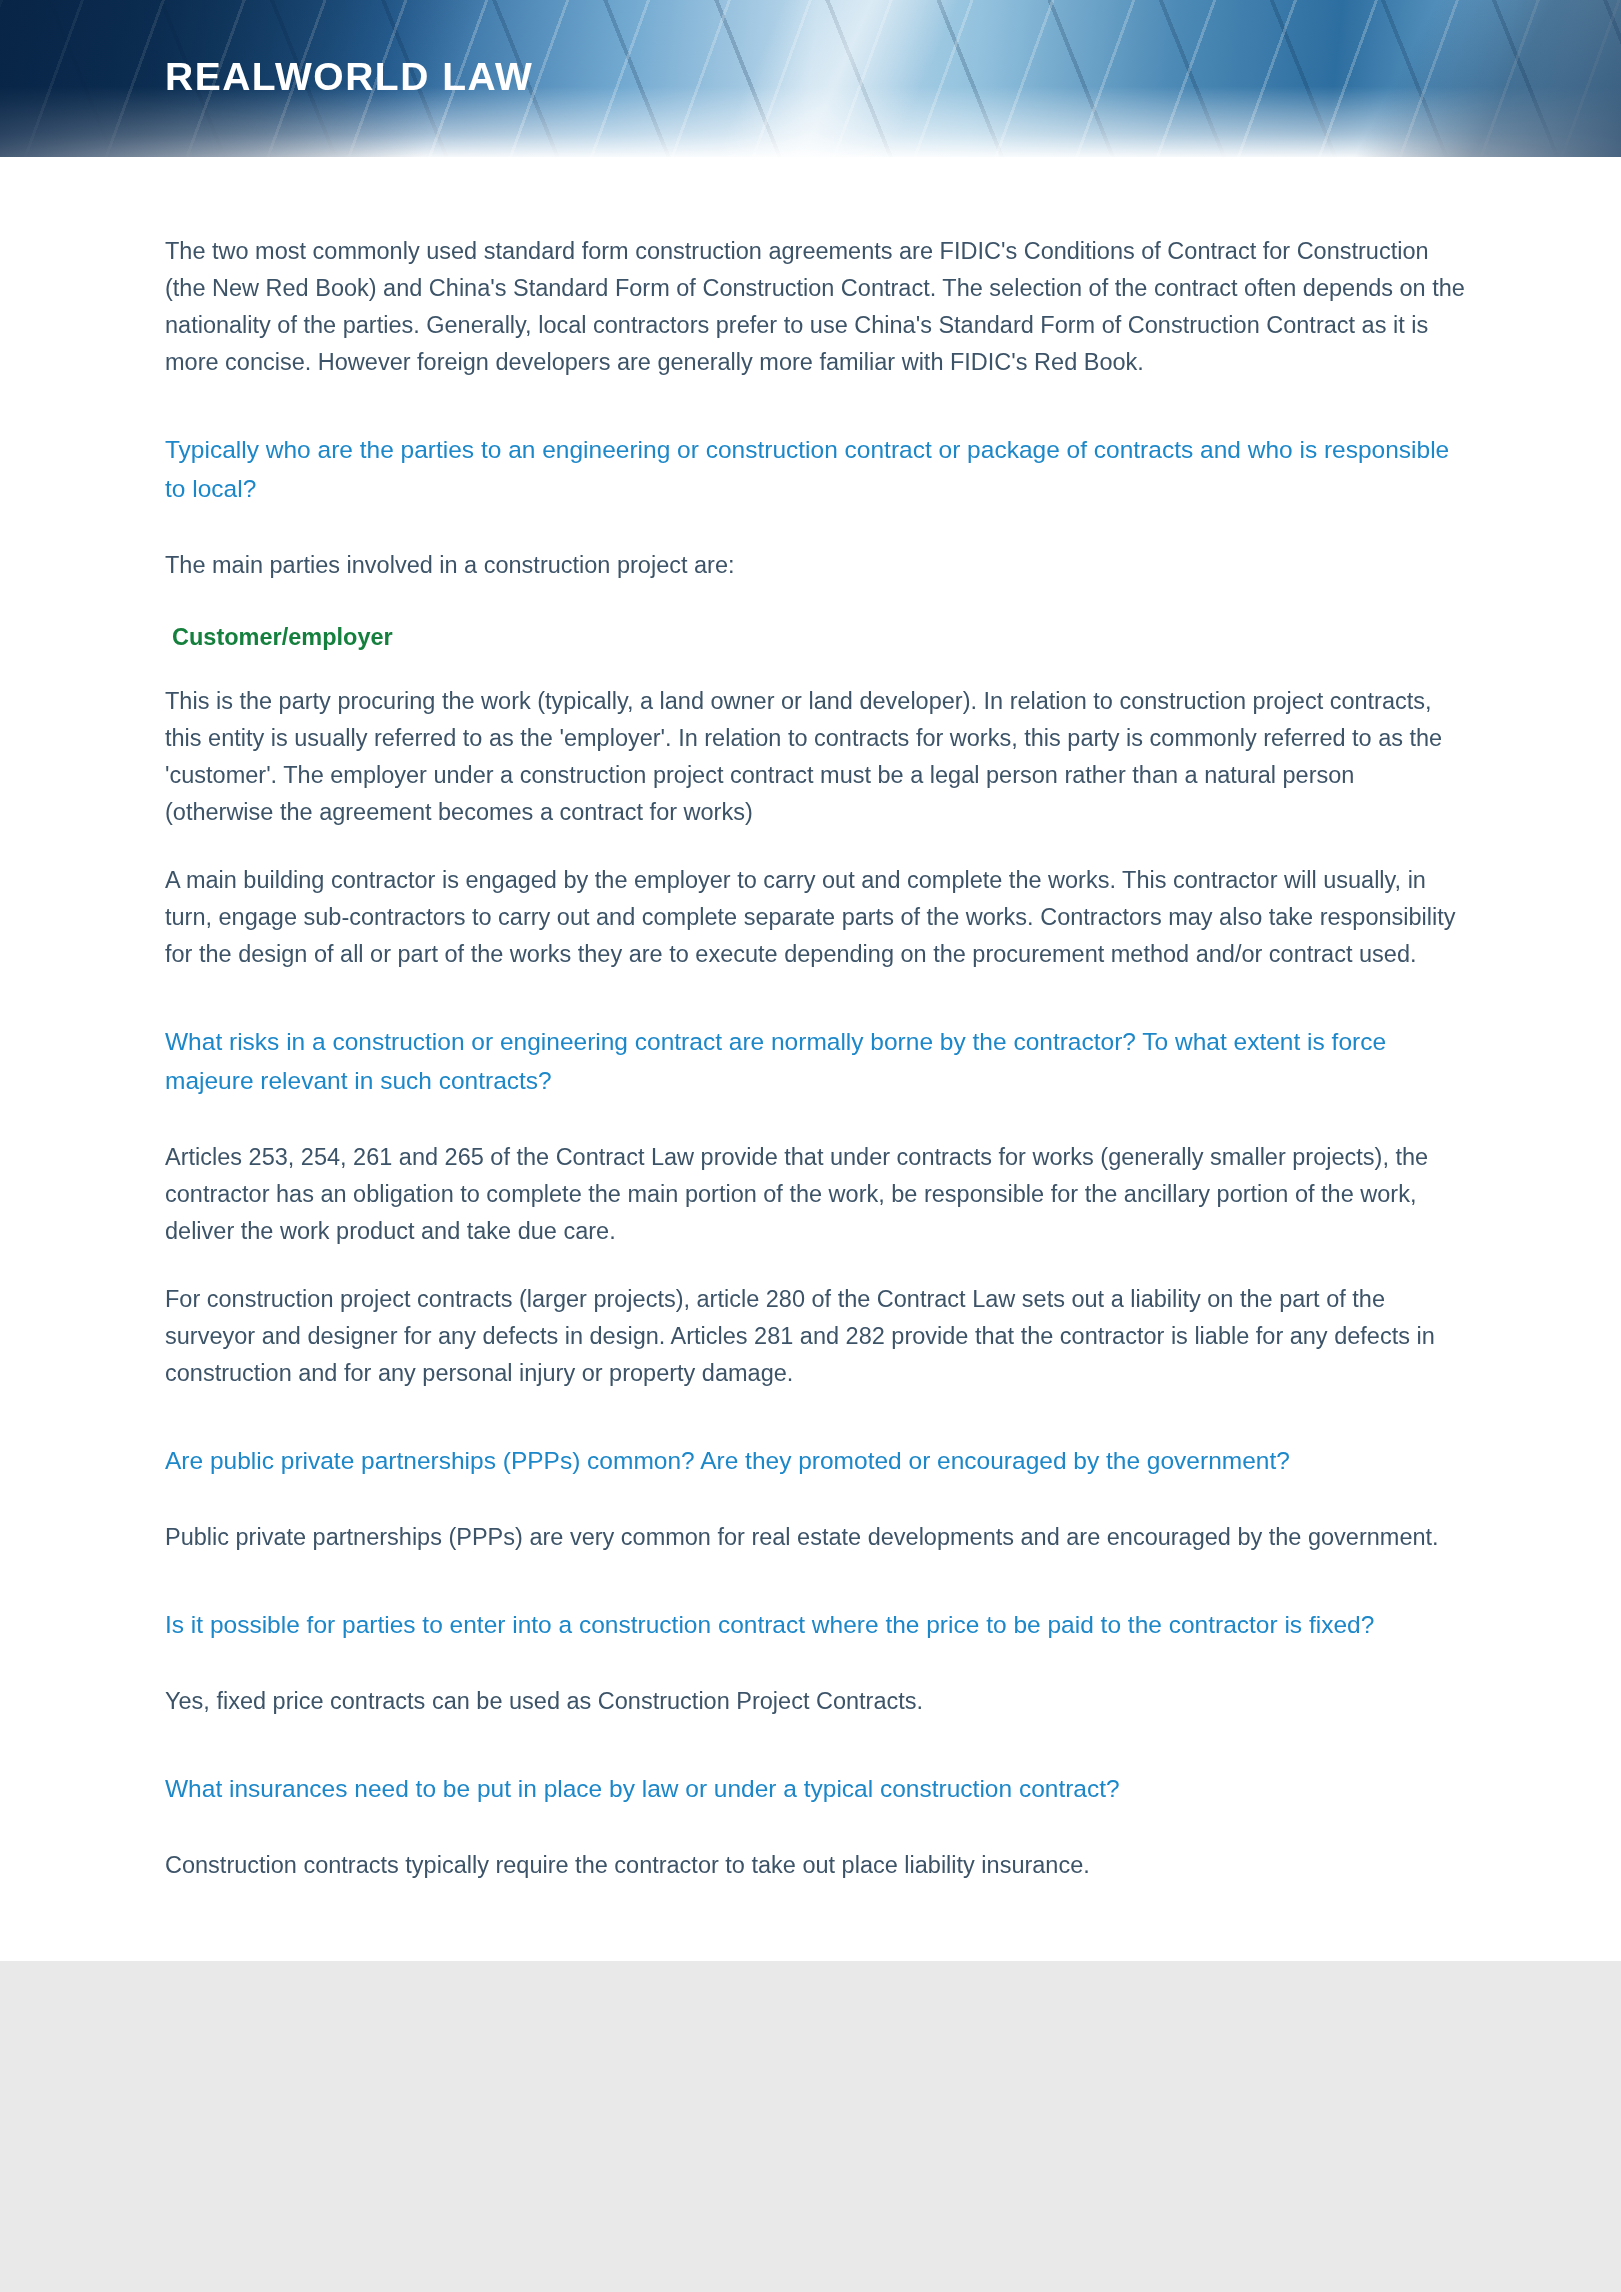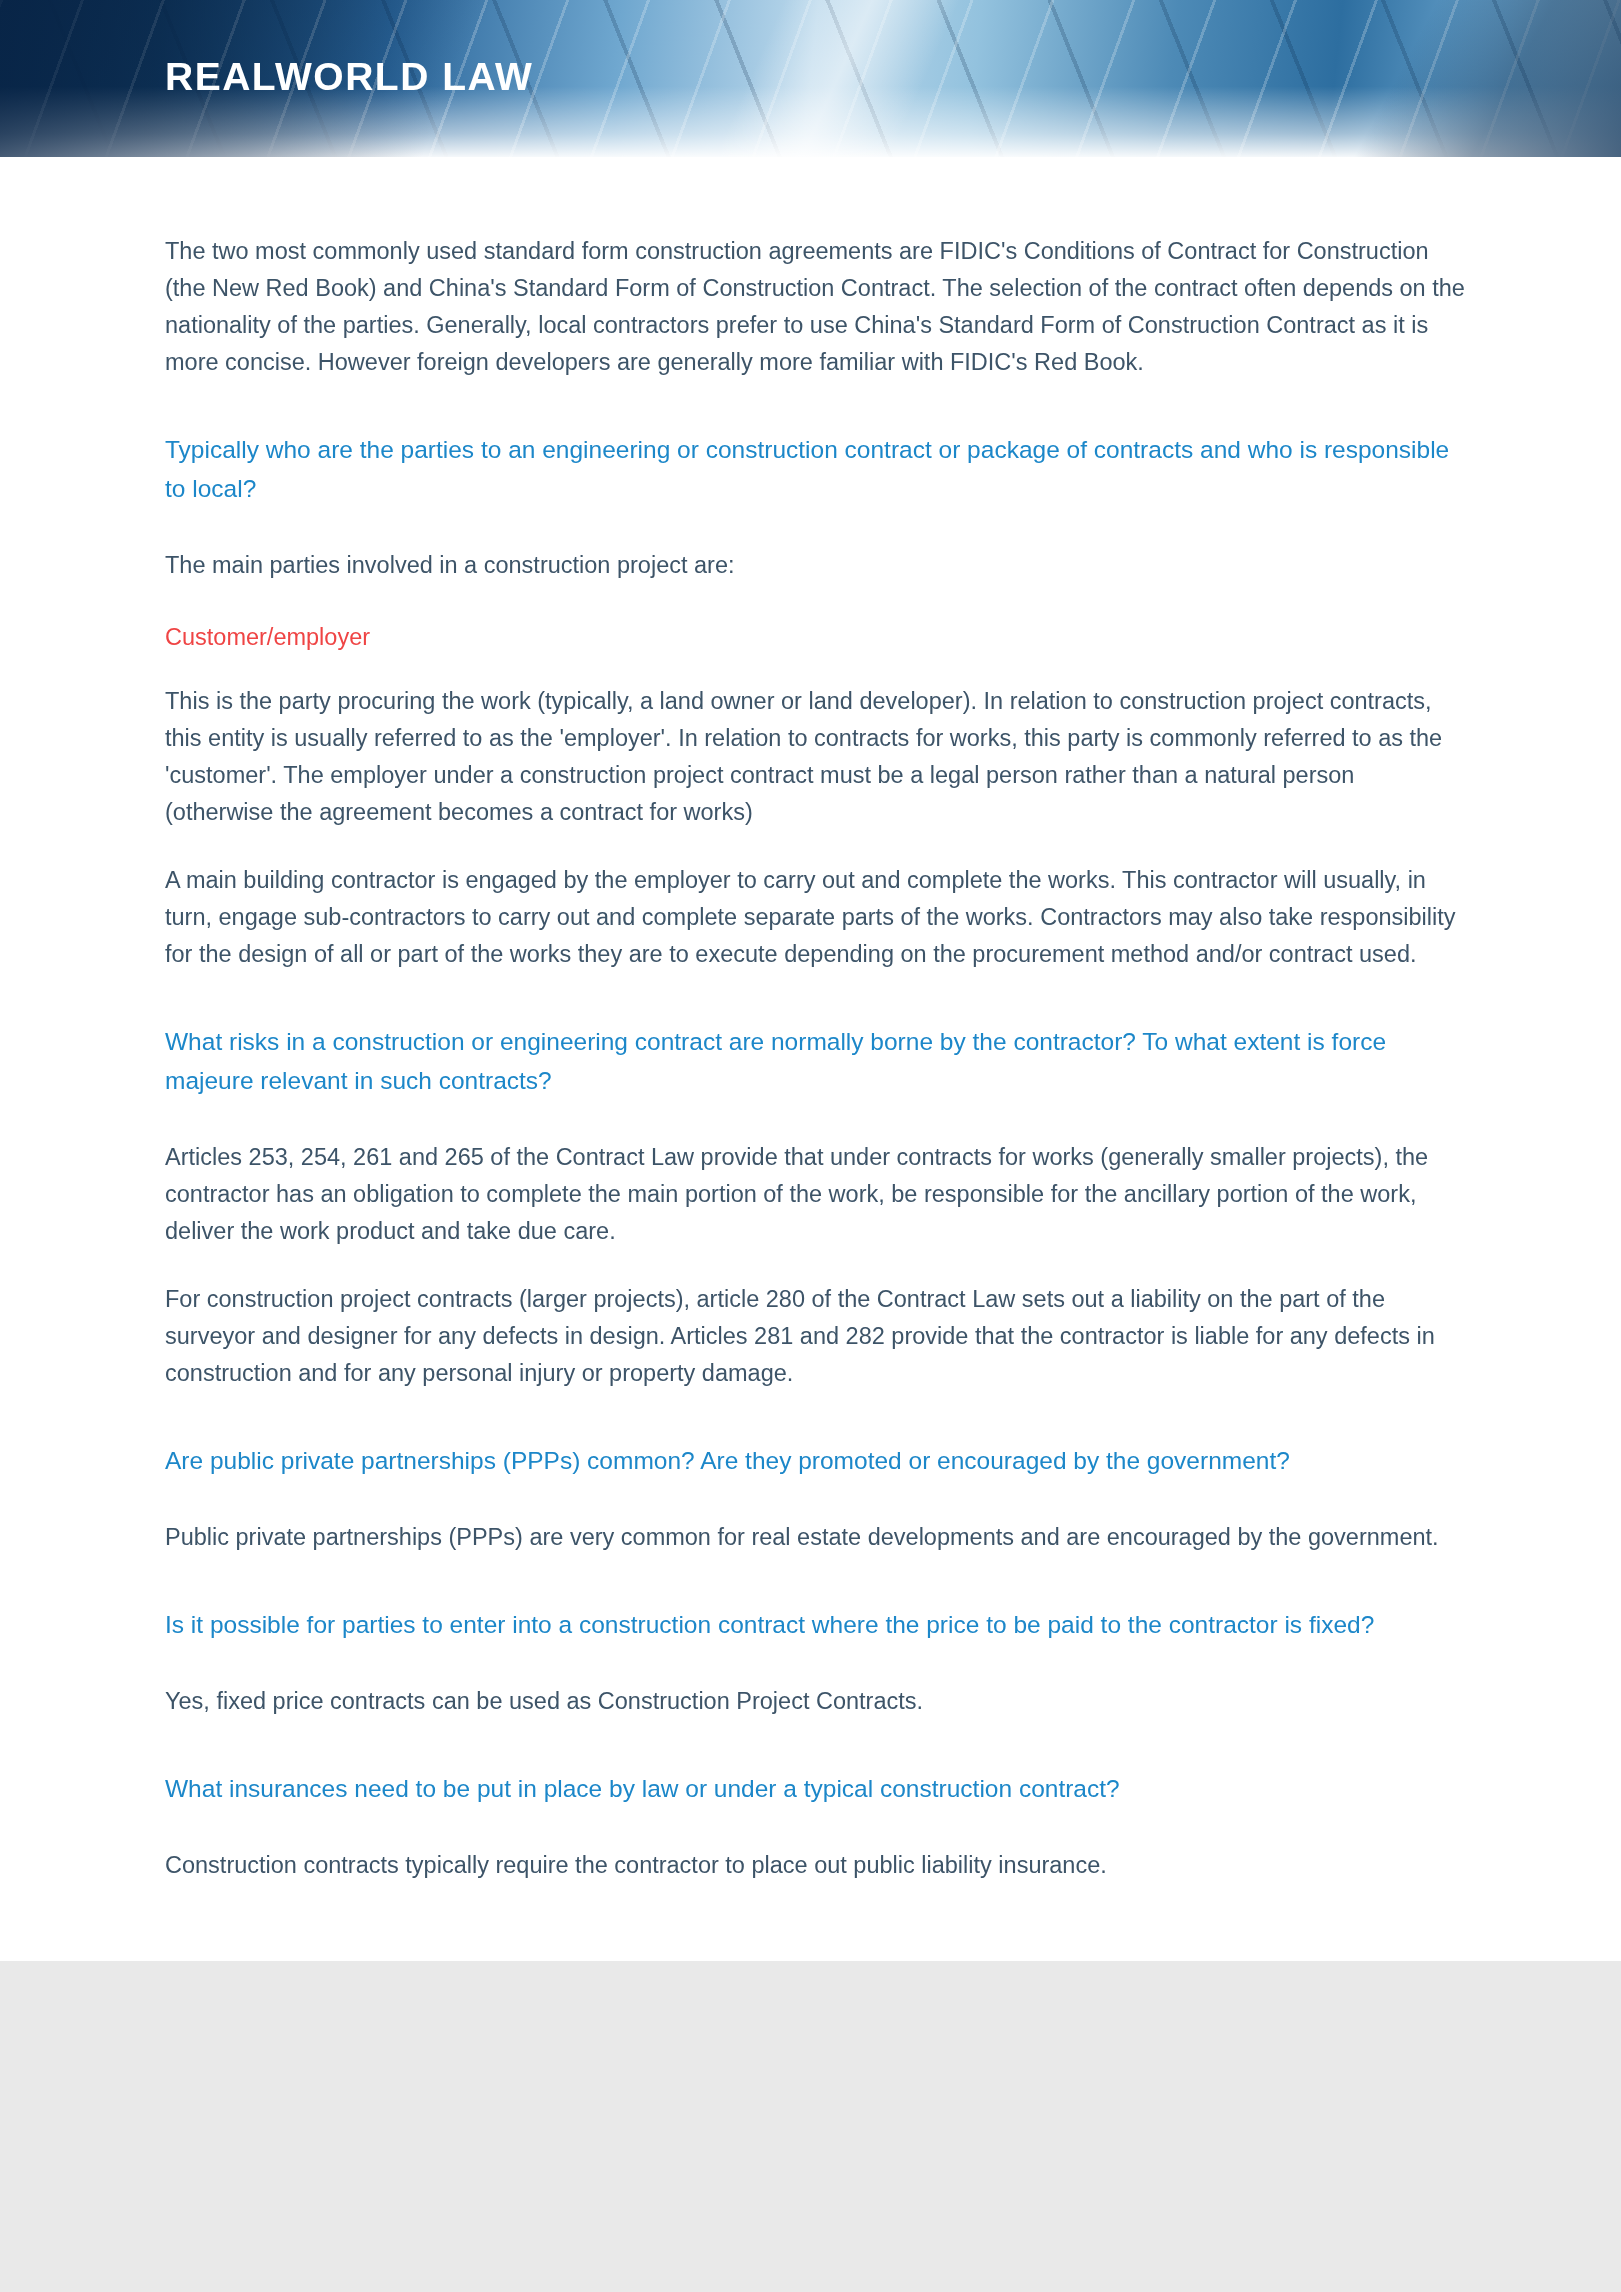--- a/index.html
+++ b/index.html
@@ -82,24 +82,25 @@
     font-size: 24.5px;
     line-height: 39px;
     font-weight: normal;
     color: #1c87c9;
     margin-top: 49px;
     margin-bottom: 39px;
   }
   .subhead {
     font-size: 23.5px;
     line-height: 37px;
-    font-weight: normal;
-    color: #ef4444;
+    font-weight: bold;
+    color: #15803d;
     margin-top: 35px;
     margin-bottom: 27.4px;
+    margin-left: 7px;
   }
 
   
   .footer {
     position: absolute;
     left: 147px;
     top: 2178px;
     font-size: 15px;
     color: #5e7e94;
     white-space: nowrap;
@@ -131,21 +132,21 @@
     <p class="para">This is the party procuring the work (typically, a land owner or land developer). In relation to construction project contracts, this entity is usually referred to as the 'employer'. In relation to contracts for works, this party is commonly referred to as the 'customer'. The employer under a construction project contract must be a legal person rather than a natural person (otherwise the agreement becomes a contract for works)</p>
     <p class="para">A main building contractor is engaged by the employer to carry out and complete the works. This contractor will usually, in turn, engage sub-contractors to carry out and complete separate parts of the works. Contractors may also take responsibility for the design of all or part of the works they are to execute depending on the procurement method and/or contract used.</p>
     <h2 class="question">What risks in a construction or engineering contract are normally borne by the contractor? To what extent is force majeure relevant in such contracts?</h2>
     <p class="para">Articles 253, 254, 261 and 265 of the Contract Law provide that under contracts for works (generally smaller projects), the contractor has an obligation to complete the main portion of the work, be responsible for the ancillary portion of the work, deliver the work product and take due care.</p>
     <p class="para">For construction project contracts (larger projects), article 280 of the Contract Law sets out a liability on the part of the surveyor and designer for any defects in design. Articles 281 and 282 provide that the contractor is liable for any defects in construction and for any personal injury or property damage.</p>
     <h2 class="question">Are public private partnerships (PPPs) common? Are they promoted or encouraged by the government?</h2>
     <p class="para">Public private partnerships (PPPs) are very common for real estate developments and are encouraged by the government.</p>
     <h2 class="question">Is it possible for parties to enter into a construction contract where the price to be paid to the contractor is fixed?</h2>
     <p class="para">Yes, fixed price contracts can be used as Construction Project Contracts.</p>
     <h2 class="question">What insurances need to be put in place by law or under a typical construction contract?</h2>
-    <p class="para">Construction contracts typically require the contractor to place out public liability insurance.</p>
+    <p class="para">Construction contracts typically require the contractor to take out place liability insurance.</p>
   </main>
 
   <footer class="footer">
     <span class="page-num">149</span>
     <span class="sep">|</span>
     <span class="footer-item">DLA Piper REALWORLD</span>
     <span class="sep">|</span>
     <span class="footer-item">China</span>
     <span class="sep">|</span>
     <span class="footer-item">www.dlapiperrealworld.com</span>

